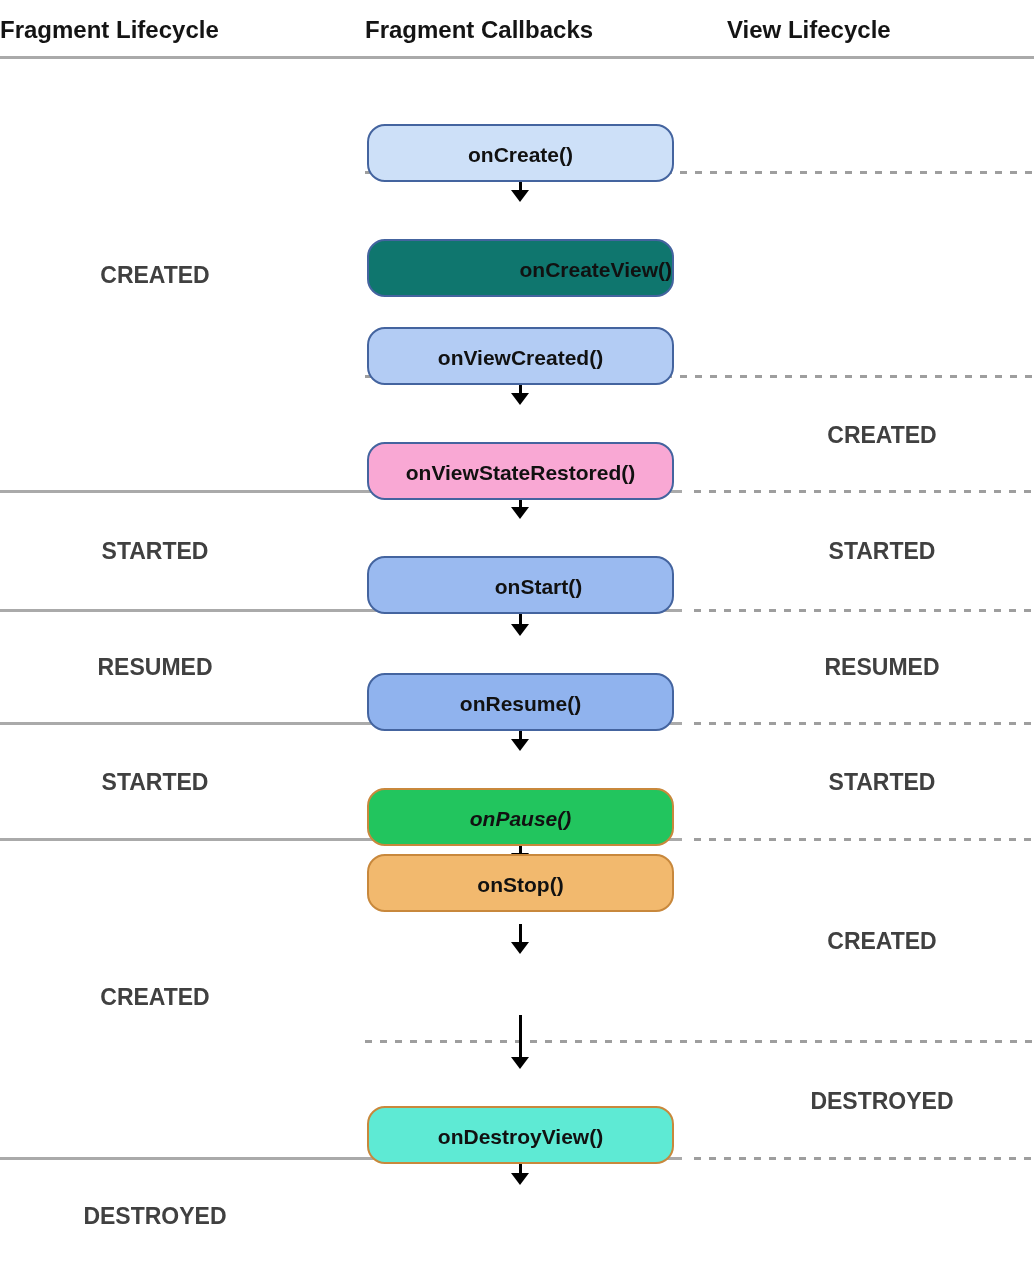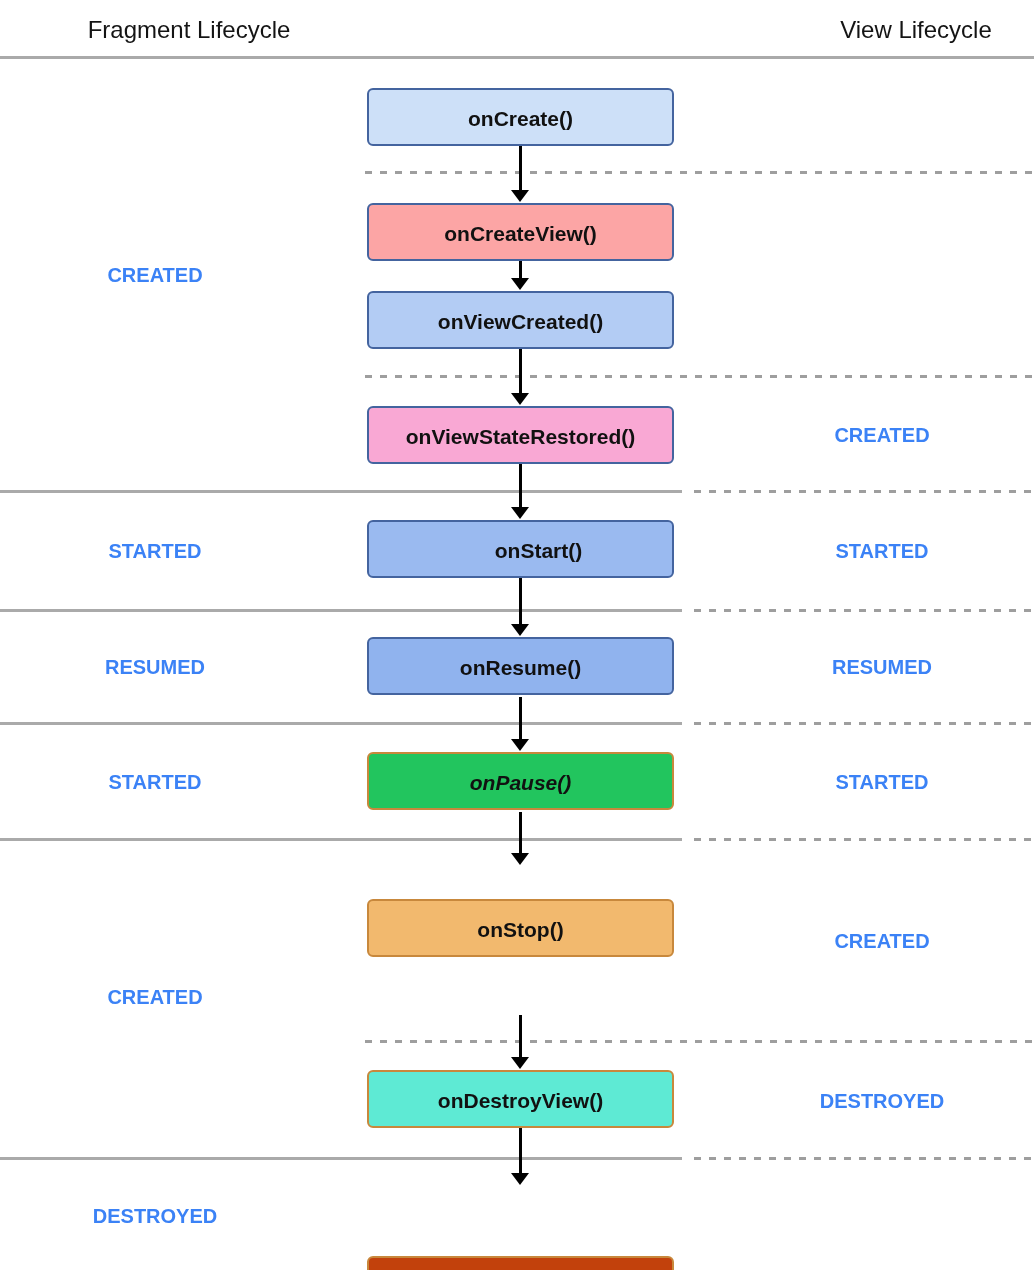--- a/index.html
+++ b/index.html
@@ -10,61 +10,61 @@
     background: #ffffff;
     font-family: "Liberation Sans", sans-serif;
     color: #141414;
     overflow: hidden;
   }
   .col-header {
     position: absolute;
     top: 14px;
     height: 32px;
     line-height: 32px;
-    text-align: center;
+    text-align: left;
     font-size: 24px;
-    font-weight: normal;
+    font-weight: bold;
     color: #141414;
     width: 310px;
-    padding-left: 34px;
   }
   .hline-solid {
     position: absolute;
     height: 3px;
     background: #aaaaaa;
   }
   .hline-dash {
     position: absolute;
     height: 3px;
     background: repeating-linear-gradient(to right, #9e9e9e 0 7px, transparent 7px 15px);
   }
   .cb-box {
     position: absolute;
     left: 367px;
     width: 307px;
     height: 58px;
     line-height: 58px;
     box-sizing: border-box;
     border: 2.5px solid #44649f;
-    border-radius: 6px;
+    border-radius: 18px;
     text-align: center;
     font-size: 21px;
     font-weight: bold;
     color: #111111;
     z-index: 3;
+    margin-top: 36px;
   }
   .state-label {
     position: absolute;
     width: 250px;
     height: 30px;
     line-height: 30px;
     text-align: center;
-    font-size: 20px;
+    font-size: 23px;
     font-weight: bold;
-    color: #3b82f6;
+    color: #404040;
     z-index: 2;
   }
   .left-col  { left: 30px; }
   .right-col { left: 757px; }
   .arrow {
     position: absolute;
     left: 519px;
     width: 3px;
     background: #000;
     z-index: 2;
@@ -79,20 +79,21 @@
     border-right: 9.5px solid transparent;
     border-top: 12px solid #000;
   }
 </style>
 </head>
 <body>
 
 <div id="canvas">
 
   <div class="col-header" style="left:0px">Fragment Lifecycle</div>
+  <div class="col-header" style="left:365px">Fragment Callbacks</div>
   <div class="col-header" style="left:727px">View Lifecycle</div>
 
   <div class="hline-solid" style="top:56px; left:0; width:1034px;"></div>
 
   <div class="hline-dash" style="top:171px; left:365px; width:669px;"></div>
   <div class="hline-dash" style="top:375px; left:365px; width:669px;"></div>
   <div class="hline-dash" style="top:1040px; left:365px; width:669px;"></div>
 
   <div class="hline-solid" style="top:490px; left:0; width:682px;"></div>
   <div class="hline-dash" style="top:490px; left:694px; width:340px;"></div>
@@ -103,27 +104,27 @@
   <div class="hline-solid" style="top:722px; left:0; width:682px;"></div>
   <div class="hline-dash" style="top:722px; left:694px; width:340px;"></div>
 
   <div class="hline-solid" style="top:838px; left:0; width:682px;"></div>
   <div class="hline-dash" style="top:838px; left:694px; width:340px;"></div>
 
   <div class="hline-solid" style="top:1157px; left:0; width:682px;"></div>
   <div class="hline-dash" style="top:1157px; left:694px; width:340px;"></div>
 
   <div class="cb-box" style="top: 88px; background: rgb(205, 224, 248); border-color: rgb(68, 100, 159);">onCreate()</div>
-  <div class="cb-box" style="top: 203px; background: #fca5a5; border-color: rgb(68, 100, 159);">onCreateView()</div>
+  <div class="cb-box" style="top: 203px; background: #0f766e; border-color: rgb(68, 100, 159); text-align: right;">onCreateView()</div>
   <div class="cb-box" style="top: 291px; background: rgb(179, 204, 244); border-color: rgb(68, 100, 159);">onViewCreated()</div>
   <div class="cb-box" style="top: 406px; background: #f9a8d4; border-color: rgb(68, 100, 159);">onViewStateRestored()</div>
   <div class="cb-box" style="top: 520px; background: rgb(154, 186, 240); border-color: rgb(68, 100, 159); padding-left: 36px;">onStart()</div>
   <div class="cb-box" style="top: 637px; background: rgb(144, 179, 238); border-color: rgb(68, 100, 159);">onResume()</div>
   <div class="cb-box" style="top: 752px; background: #22c55e; border-color: rgb(200, 136, 60); font-style: italic;">onPause()</div>
-  <div class="cb-box" style="top: 899px; background: rgb(242, 185, 110); border-color: rgb(200, 136, 60);">onStop()</div>
+  <div class="cb-box" style="top: 818px; background: rgb(242, 185, 110); border-color: rgb(200, 136, 60);">onStop()</div>
   <div class="cb-box" style="top: 1070px; background: #5eead4; border-color: rgb(200, 136, 60);">onDestroyView()</div>
   <div class="cb-box" style="top: 1256px; background: #c2410c; border-color: rgb(200, 136, 60);">onDestroy()</div>
 
   <div class="arrow" style="top:146px;  height:45px;"></div>
   <div class="arrow" style="top:261px;  height:18px;"></div>
   <div class="arrow" style="top:349px;  height:45px;"></div>
   <div class="arrow" style="top:464px;  height:44px;"></div>
   <div class="arrow" style="top:578px;  height:47px;"></div>
   <div class="arrow" style="top:697px;  height:43px;"></div>
   <div class="arrow" style="top:812px;  height:42px;"></div>

